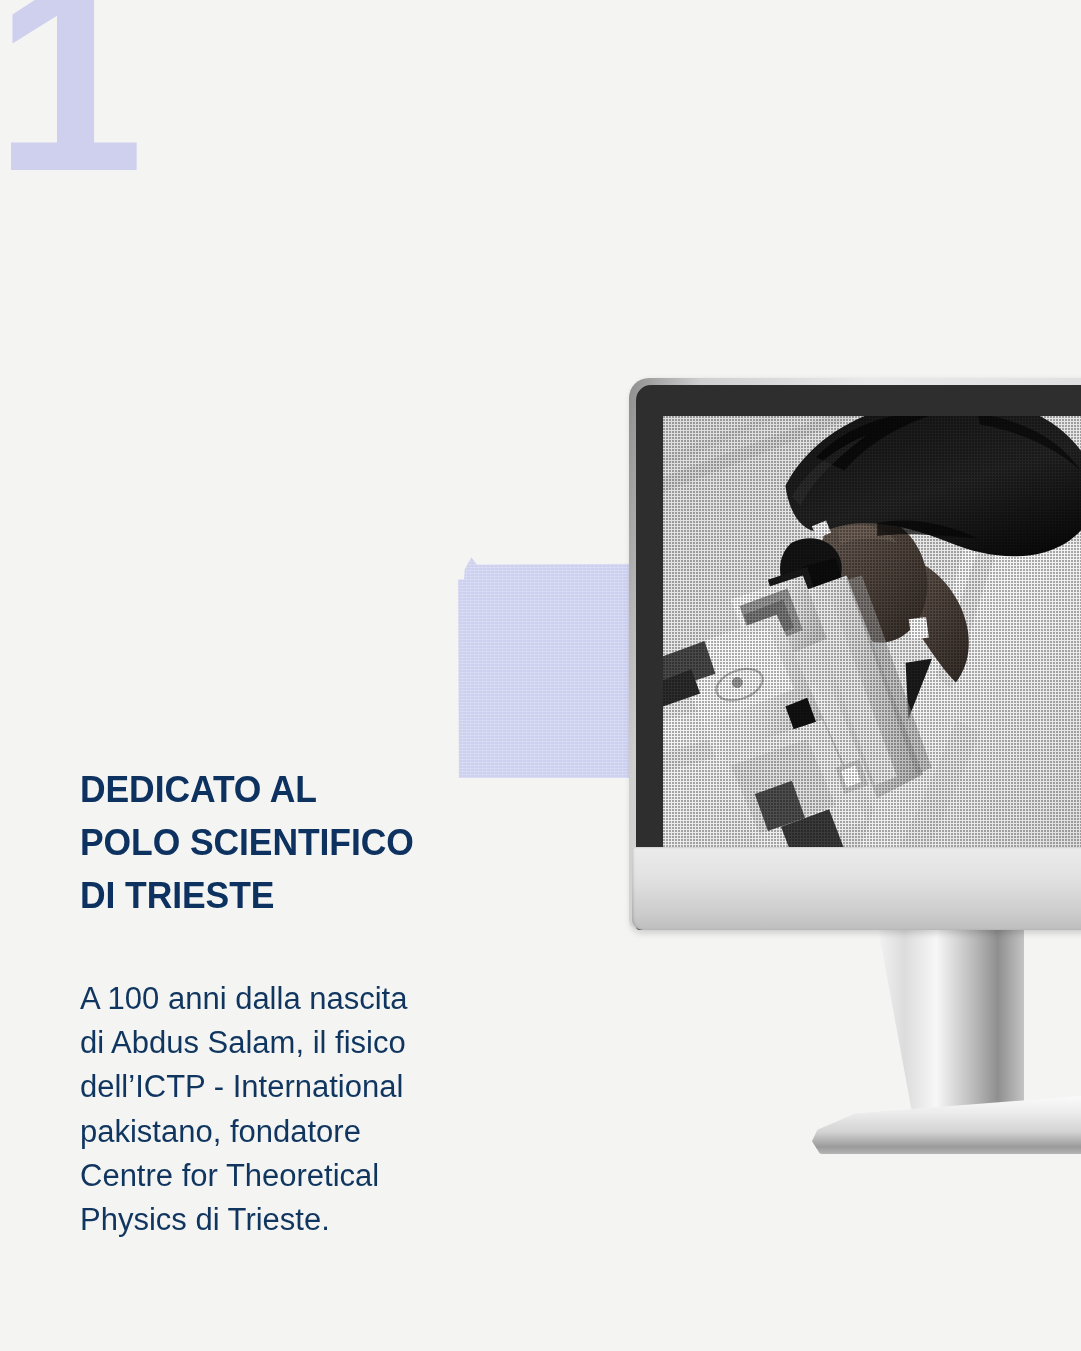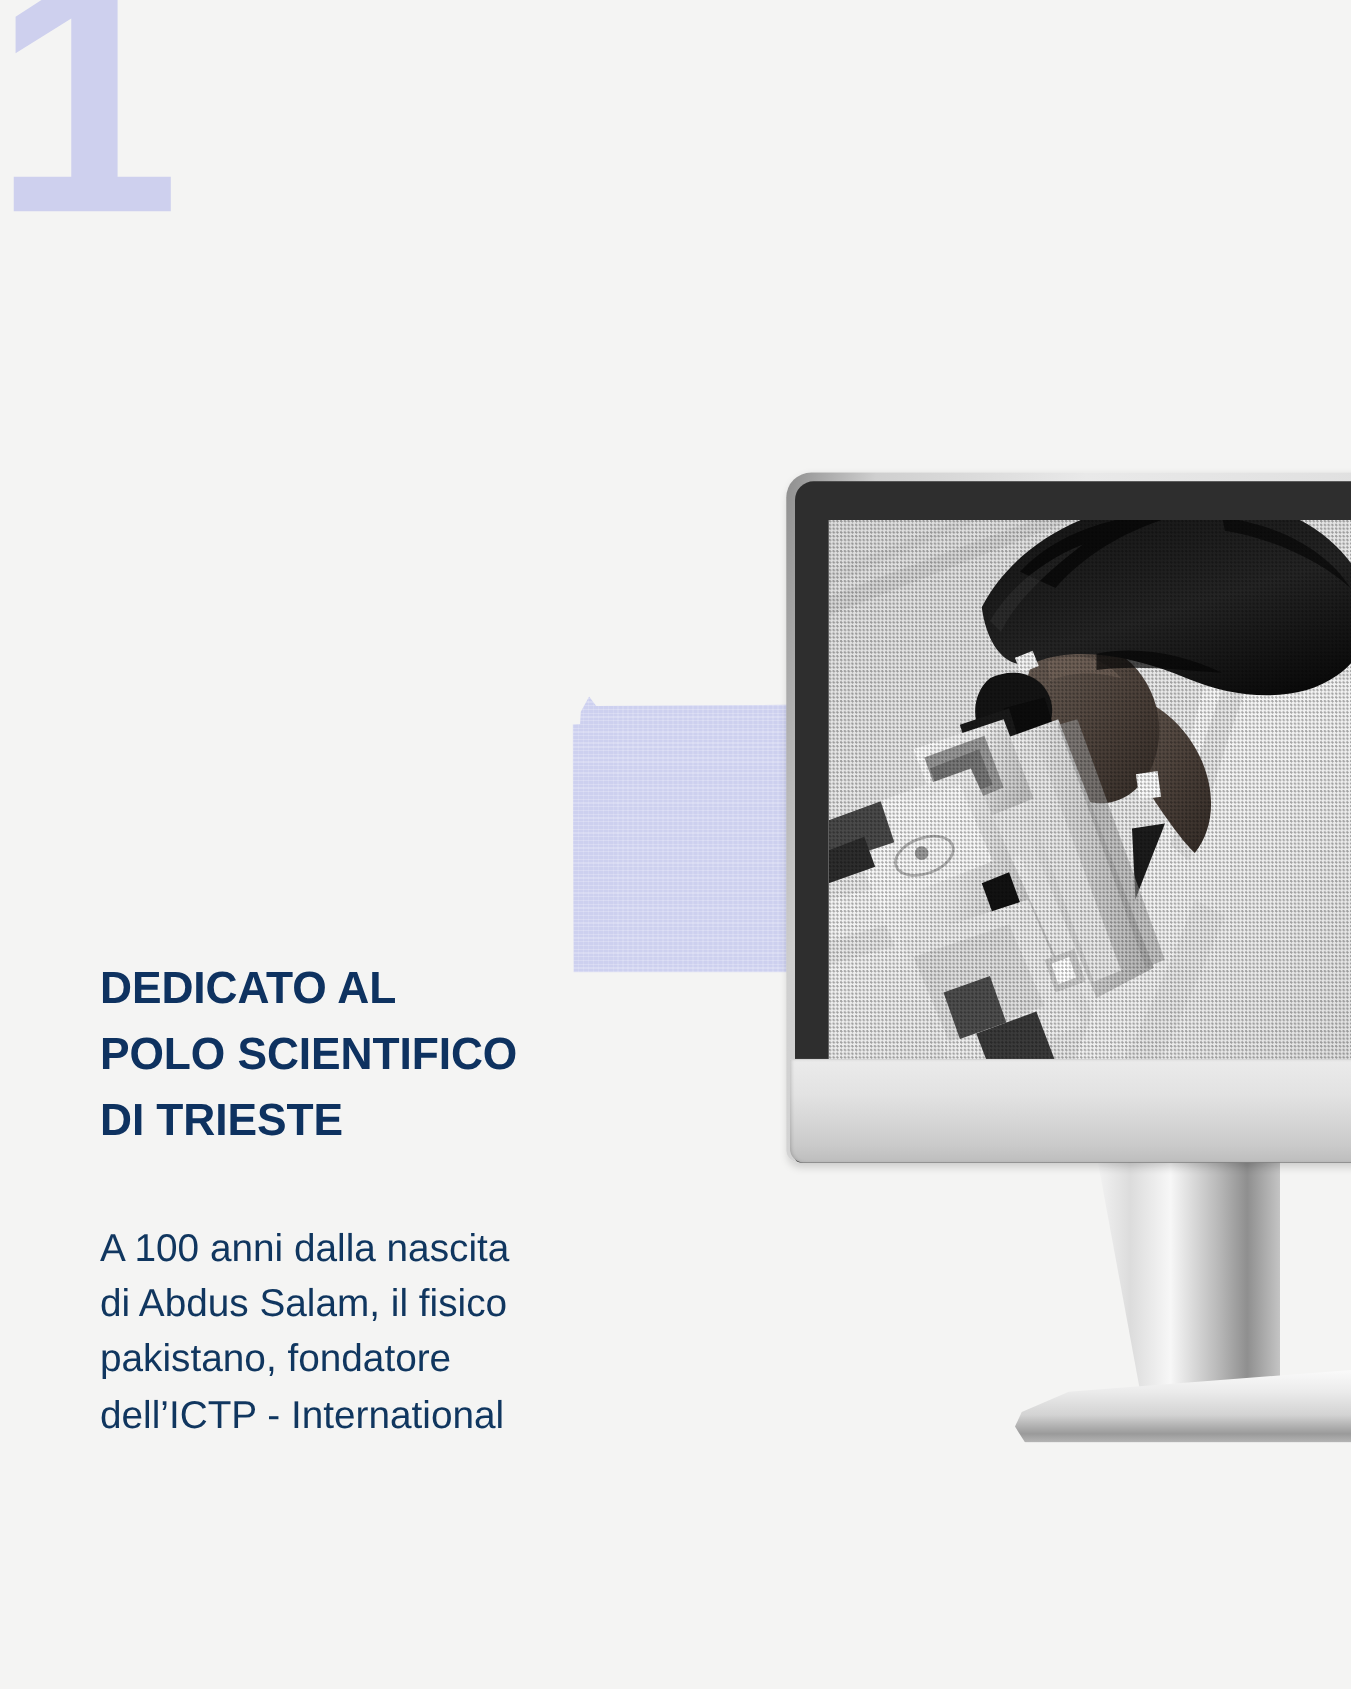--- a/index.html
+++ b/index.html
@@ -358,18 +358,20 @@
   </div>
 
   <div class="copy">
     <div class="kicker-line">DEDICATO AL</div>
     <div class="kicker-line">POLO SCIENTIFICO</div>
     <div class="kicker-line">DI TRIESTE</div>
 
     <div class="body-copy">
       <span class="line">A 100 anni dalla nascita</span>
       <span class="line"><span>di </span><b>Abdus Salam</b><span>, il fisico</span></span>
+      <span class="line">dell’ICTP - International</span>
       <span class="line">pakistano, fondatore</span>
-      <span class="line">dell’ICTP - International</span>
+      <span class="line">Centre for Theoretical</span>
+      <span class="line">Physics di Trieste.</span>
     </div>
   </div>
 
 </div>
 
 </body></html>

